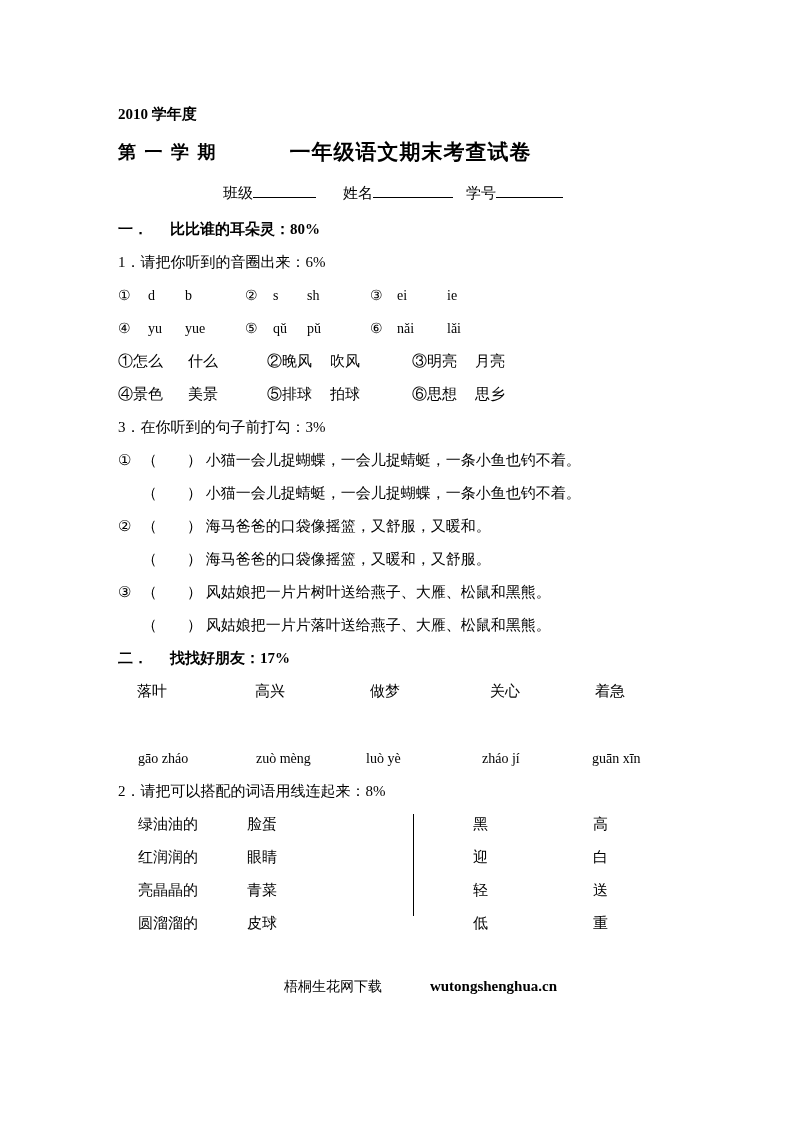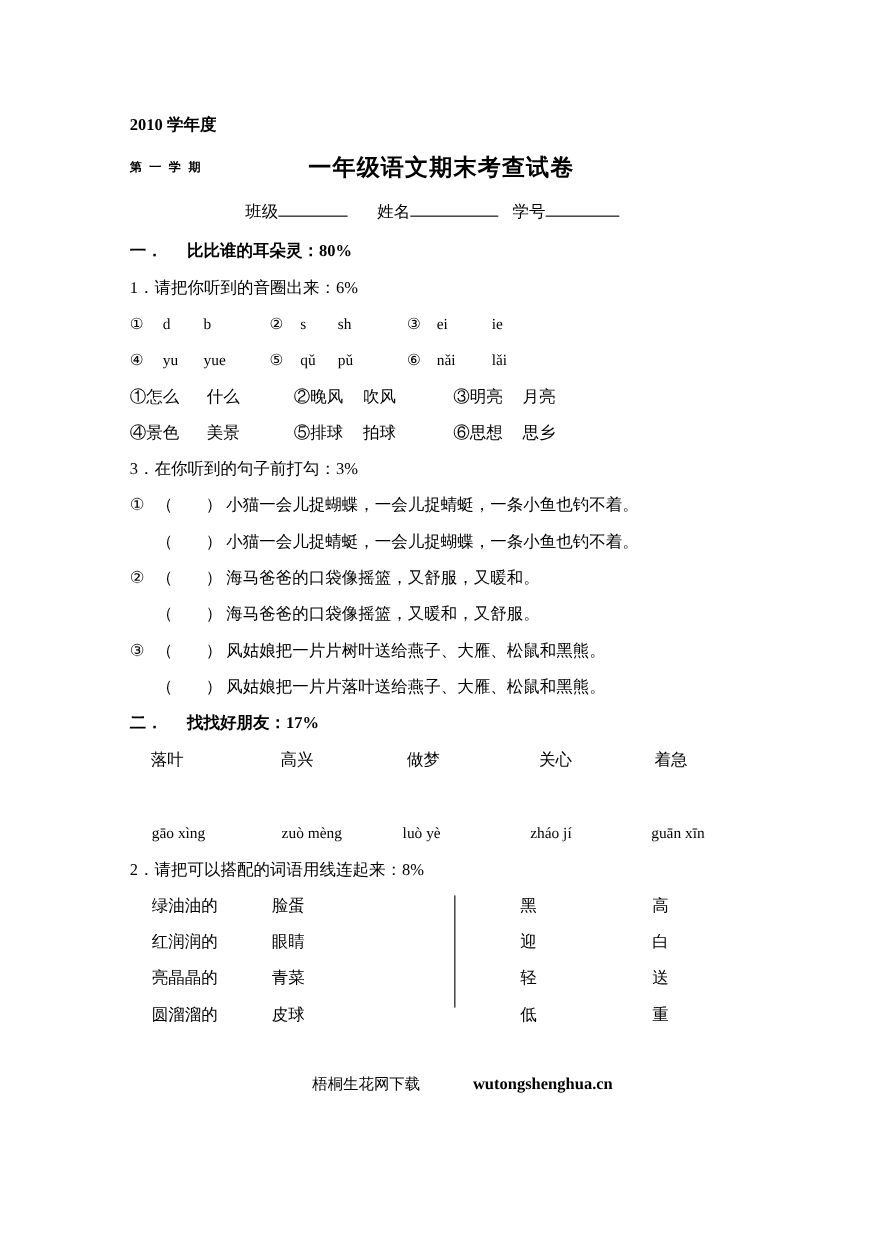--- a/index.html
+++ b/index.html
@@ -13,22 +13,22 @@
     font-size:15px;
     box-sizing:border-box;
     padding:98px 70px 0 118px;
     overflow:hidden;
   }
   .line{height:33px;line-height:33px;white-space:nowrap;}
   .bold{font-weight:bold;}
   
   .school-year{font-size:15px;}
   .title-line{height:42px;line-height:42px;display:flex;align-items:center;}
-  .semester{font-weight:bold;font-size:11px;letter-spacing:2px;}
-  .main-title{font-weight:bold;font-size:21px;margin-left:96px;letter-spacing:1px;}
+  .semester{font-weight:bold;font-size:18px;letter-spacing:2px;}
+  .main-title{font-weight:bold;font-size:21px;margin-left:72px;letter-spacing:1px;}
   .fields-line{height:40px;line-height:40px;margin-left:105px;font-size:15px;}
   .blank{display:inline-block;border-bottom:1px solid #000;height:15px;vertical-align:baseline;}
   .blank-class{width:63px;margin-right:27px;}
   .blank-name{width:80px;margin-right:13px;}
   .blank-id{width:67px;}
   
   .sec-head{font-weight:bold;font-size:15px;}
   .sec-head .sec-num{display:inline-block;width:52px;}
   
   .row{position:relative;height:33px;}
@@ -158,21 +158,21 @@
     <span class="m0">落叶</span>
     <span class="m1">高兴</span>
     <span class="m2">做梦</span>
     <span class="m3">关心</span>
     <span class="m4">着急</span>
   </div>
 
   <div class="spacer"></div>
 
   <div class="row pinyin">
-    <span class="y0">gāo xìng</span>
+    <span class="y0">gāo zháo</span>
     <span class="y1">zuò mèng</span>
     <span class="y2">luò yè</span>
     <span class="y3">zháo jí</span>
     <span class="y4">guān xīn</span>
   </div>
 
   <div class="line">2．请把可以搭配的词语用线连起来：8%</div>
 
   <div class="pairs-block">
     <div class="divider"></div>

